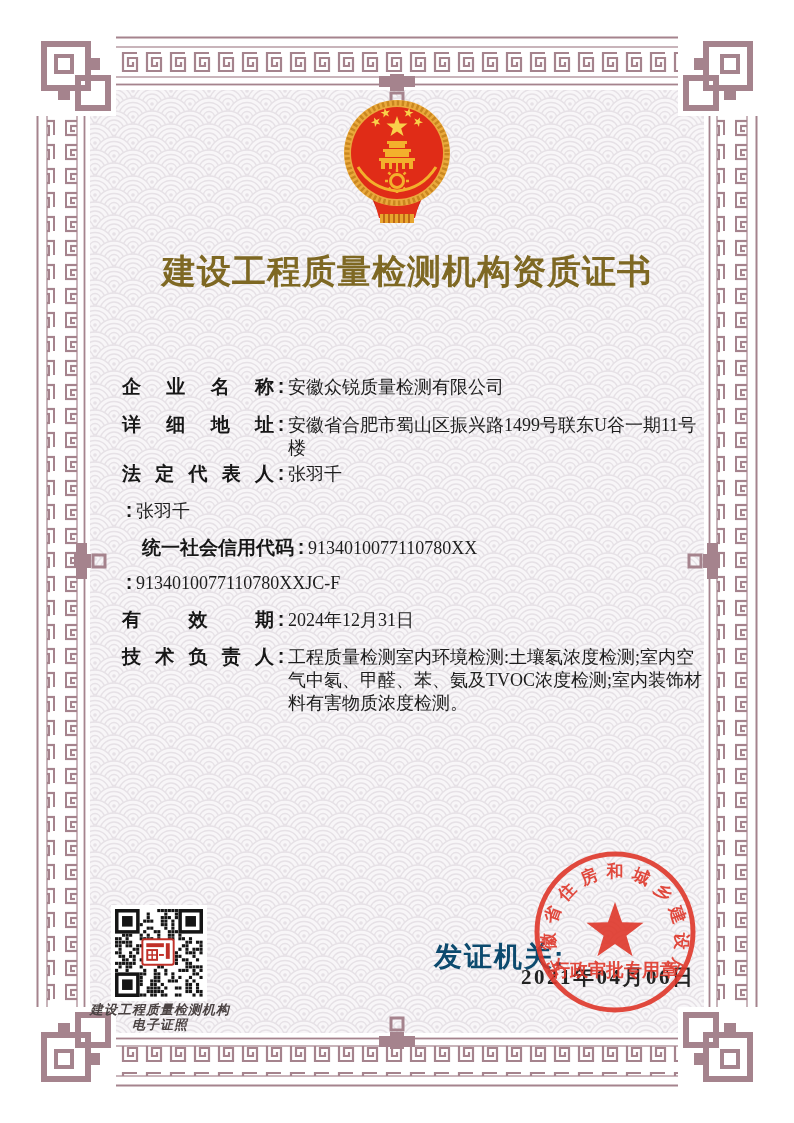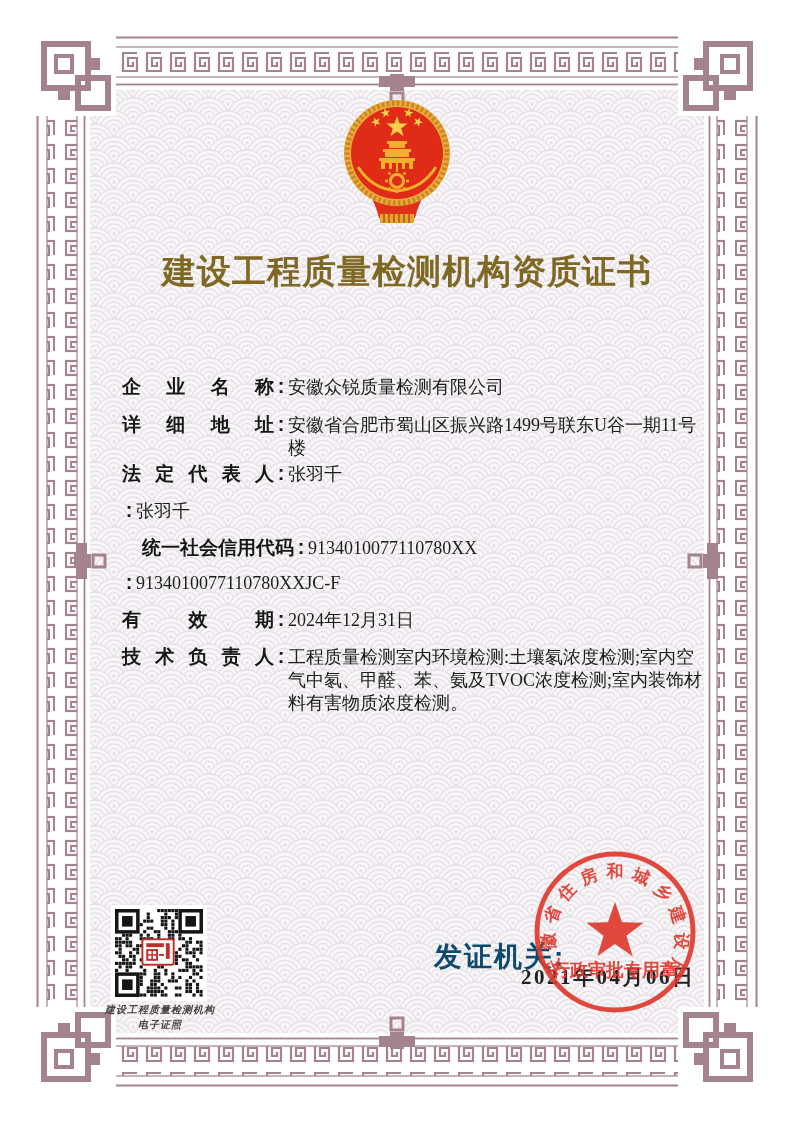--- a/index.html
+++ b/index.html
@@ -32,21 +32,21 @@
     font-family:"Liberation Serif", serif;
   }
   .mb13{margin-bottom:13px;} .mb12{margin-bottom:12px;}
   .mb11{margin-bottom:11px;padding-left:20px;} .mb1{margin-bottom:1px;}
   #qr-box{
     left:111px;top:905px;width:96px;height:96px;background:#ffffff;
     display:flex;align-items:center;justify-content:center;
   }
   #qr-caption{
     left:88px;top:1002px;width:144px;text-align:center;
-    font-size:10px;line-height:15px;color:#4a4242;
+    font-size:13px;line-height:15px;color:#4a4242;
     font-style:italic;font-weight:bold;letter-spacing:1px;
     font-family:"Liberation Serif", serif;
   }
   #issuer-label{
     left:434px;top:938px;font-size:28px;font-weight:bold;color:#0c4a6e;
     letter-spacing:2px;
   }
   #issue-date{
     left:521px;top:963px;font-size:21px;font-weight:600;color:#222222;
     letter-spacing:2.5px;font-family:"Liberation Serif", serif;

